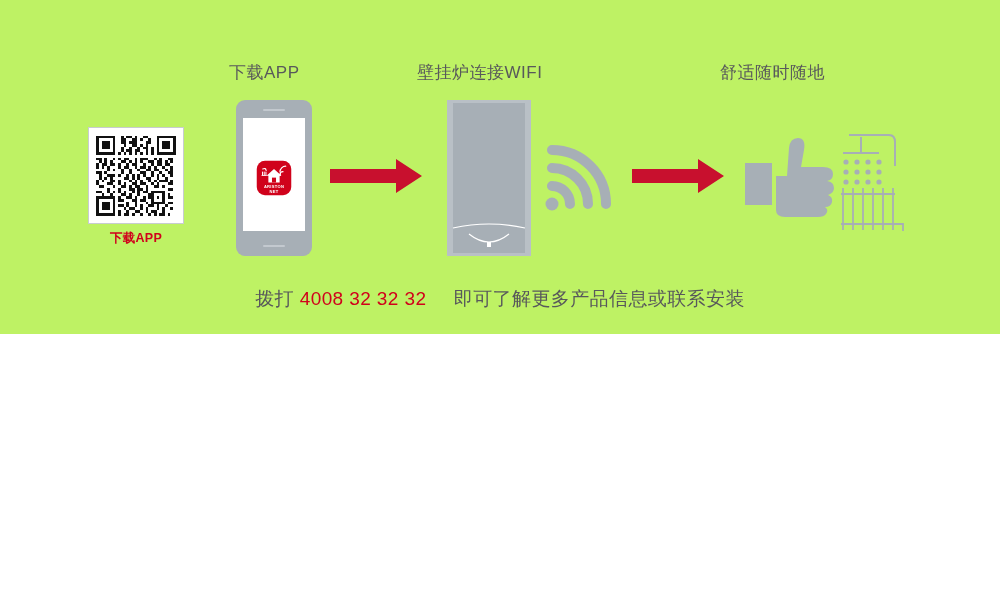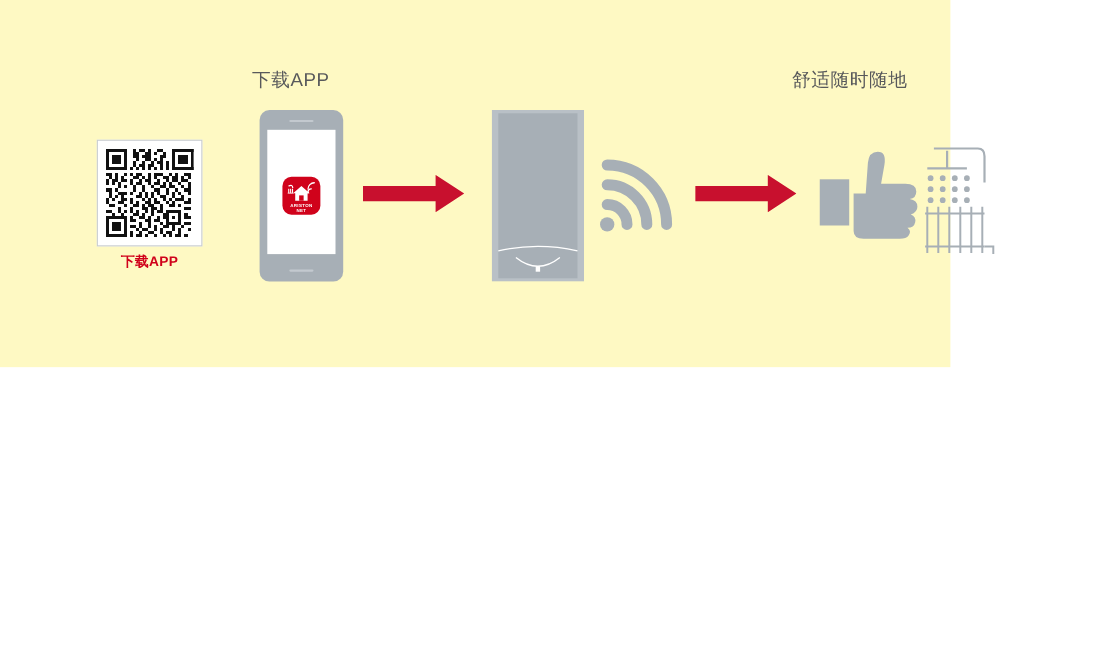--- a/index.html
+++ b/index.html
@@ -16,23 +16,23 @@
     position: relative;
     width: 1000px;
     height: 609px;
     background: #ffffff;
   }
 
   
   .top-band {
     position: absolute;
     left: 0; top: 0;
-    width: 864px;
+    width: 1000px;
     height: 334px;
-    background: #fef9c3;
+    background: #bef264;
   }
 
   .step-heading {
     position: absolute;
     font-size: 17px;
     color: #58595b;
     letter-spacing: 0.5px;
     white-space: nowrap;
   }
   .heading-app     { left: 229px; top: 61px; }
@@ -147,20 +147,21 @@
   }
 </style>
 </head>
 <body>
 
 <div id="page">
 
   <div class="top-band">
 
     <div class="step-heading heading-app">下载APP</div>
+    <div class="step-heading heading-wifi">壁挂炉连接WIFI</div>
     <div class="step-heading heading-comfort">舒适随时随地</div>
 
     <div class="qr-block">
       <svg class="qr-canvas" viewBox="0 0 29 29" shape-rendering="crispEdges">
         <rect width="29" height="29" fill="#ffffff"></rect>
         <g fill="#111111">
 
           <rect x="0" y="0" width="7" height="1"></rect>
             <rect x="0" y="6" width="7" height="1"></rect>
           <rect x="0" y="0" width="1" height="7"></rect>
@@ -452,20 +453,26 @@
         <path d="M98 70 L98 112"></path>
         <path d="M108 70 L108 112"></path>
         <path d="M118 70 L118 112"></path>
         <path d="M128 70 L128 112"></path>
         <path d="M138 70 L138 112"></path>
         <path d="M148 70 L148 112"></path>
         <path d="M150 106 L158 106 L158 113"></path>
       </g>
     </svg>
 
+    <div class="cta-line">
+      <span>拨打</span>
+      <span class="cta-number">4008 32 32 32</span>
+      <span class="cta-gap"></span>
+      <span>即可了解更多产品信息或联系安装</span>
+    </div>
 
   </div>
 
   <div class="features">
 
     
     
 
     
     

